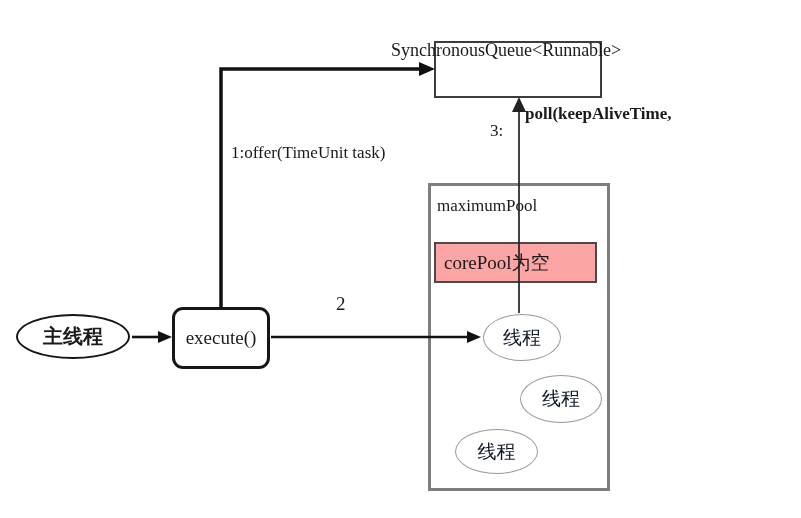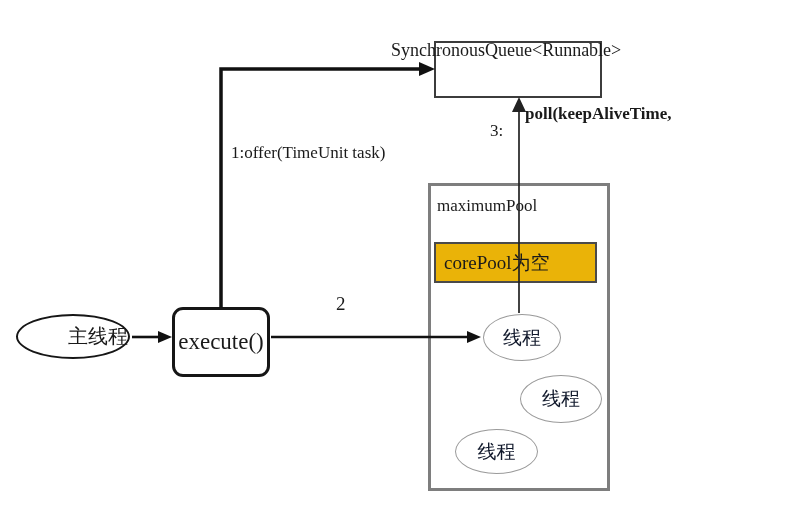--- a/index.html
+++ b/index.html
@@ -26,37 +26,38 @@
     border:3px solid var(--pool-border,#7e7e7e);
     background:transparent;
   }
 
   .corepool-rect {
     left:434px; top:242px; width:163px; height:41px;
     border:2.5px solid var(--corepool-border,#4a4a4a);
     display:flex; align-items:center;
     padding-left:8px;
     font-size:19px;
-    background:#eab308;
+    background:#fca5a5;
   }
 
   .main-ellipse {
     left:16px; top:314px; width:114px; height:45px;
     border:2.5px solid var(--node-border,#161616);
     border-radius:50%;
-    display:flex; align-items:center; justify-content:flex-end;
+    display:flex; align-items:center; justify-content:center;
     font-size:20px;
+    font-weight:bold;
   }
 
   .execute-box {
-    left:172px; top:307px; width:98px; height:70px;
+    left:172px; top:307px; width:98px; height:62px;
     border:3px solid var(--node-border,#161616);
     border-radius:11px;
     display:flex; align-items:center; justify-content:center;
-    font-size:23px;
+    font-size:19px;
   }
 
   .thread-ellipse {
     border:1.5px solid var(--thread-border,#9a9a9a);
     border-radius:50%;
     display:flex; align-items:center; justify-content:center;
     font-size:19px; color:#0f172a;
   }
   .t1 { left:483px; top:314px; width:78px; height:47px; }
   .t2 { left:520px; top:375px; width:82px; height:48px; }

